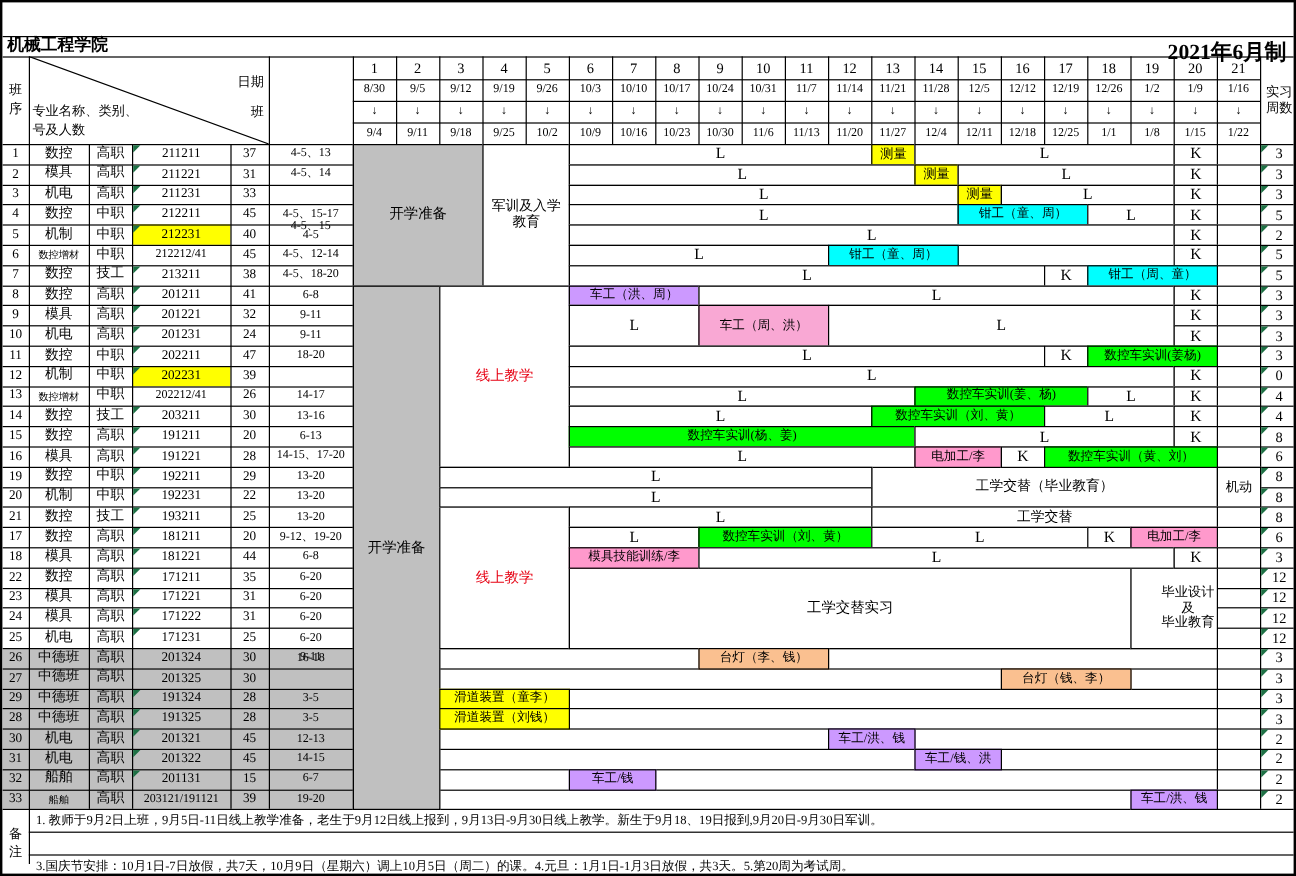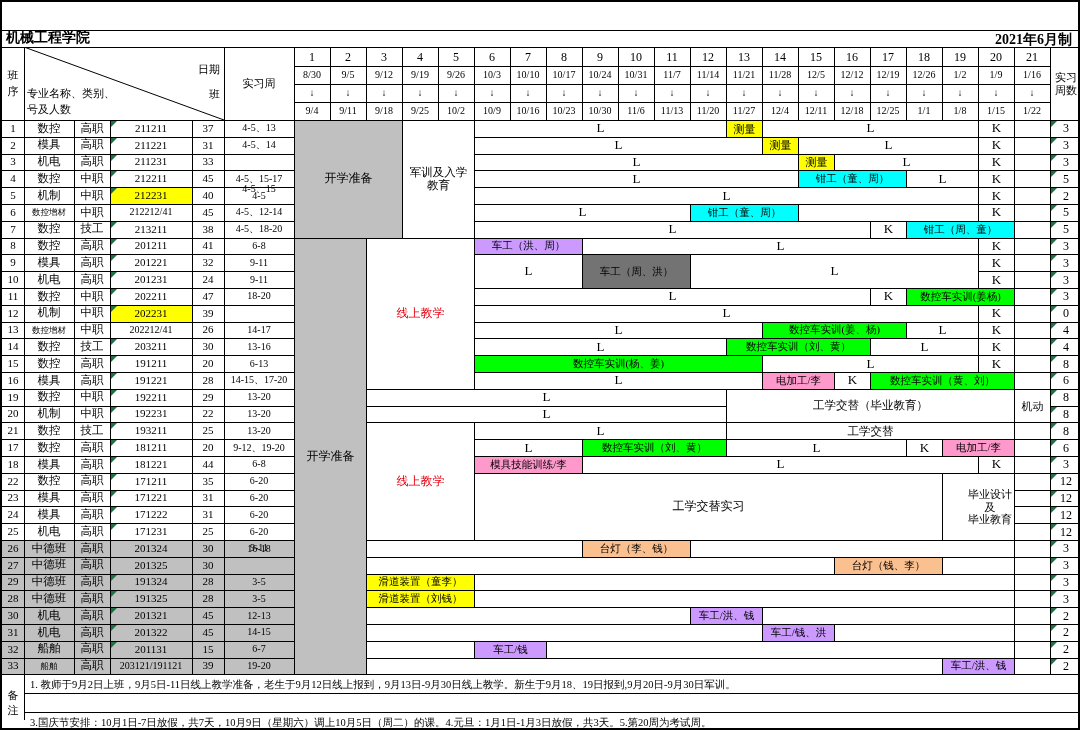--- a/index.html
+++ b/index.html
@@ -12,21 +12,21 @@
   .block{position:absolute;box-sizing:border-box;border:1px solid #000;display:flex;align-items:center;
          justify-content:center;text-align:center;white-space:pre-line;line-height:1.15;z-index:2;
          font-family:"Liberation Serif","DejaVu Serif",serif;}
   .lk{font-size:13px;}
   .tri{position:absolute;width:0;height:0;border-top:6px solid #1e7145;border-right:6px solid transparent;z-index:4;}
   .shade{position:absolute;background:#c0c0c0;z-index:0;}
   .hl{position:absolute;background:#ffff00;z-index:0;}
   #title{position:absolute;left:0;top:1px;width:100%;height:26px;text-align:center;
          font-size:19px;font-weight:bold;line-height:26px;letter-spacing:0.5px;z-index:3;}
   #faculty{position:absolute;left:4px;top:27px;font-size:14px;font-weight:bold;z-index:3;}
-  #issued{position:absolute;right:6px;top:29px;font-size:14px;font-weight:bold;z-index:3;}
+  #issued{position:absolute;right:6px;top:29px;font-size:18px;font-weight:bold;z-index:3;}
   .hdr{font-size:11px;}
   .wknum{font-size:12px;}
   .wkdate{font-size:10px;}
   .vtext{display:flex;flex-direction:column;align-items:center;justify-content:center;gap:5px;}
   .notes-line{position:absolute;left:28px;font-size:10.5px;line-height:1;z-index:3;white-space:nowrap;}
   svg{position:absolute;z-index:2;}
 </style>
 </head>
 <body>
 
@@ -40,21 +40,20 @@
   </div>
 
   <svg width="200" height="73" style="left:22px;top:45px;">
     <line x1="0" y1="0" x2="200" y2="73" stroke="#000" stroke-width="1"></line>
   </svg>
   <div class="cell hdr" style="left:160px;top:60px;width:58px;height:14px;justify-content:flex-end;">日期</div>
   <div class="cell hdr" style="left:160px;top:85px;width:58px;height:14px;justify-content:flex-end;">班</div>
   <div class="cell hdr" style="left:25px;top:84px;width:120px;height:14px;justify-content:flex-start;">专业名称、类别、</div>
   <div class="cell hdr" style="left:25px;top:100px;width:120px;height:14px;justify-content:flex-start;">号及人数</div>
 
-  <div class="cell hdr" style="left:222px;top:45px;width:70px;height:73px;">实习周</div>
 
   <div class="cell vtext hdr" style="left:1048px;top:45px;width:32px;height:73px;gap:2px;">
     <span>实习</span>
     <span>周数</span>
   </div>
 
   <div id="dyn">
       <div class="hline" style="left: 0px; top: 28px; width: 1080px; height: 1px;"></div>
       <div class="hline" style="left: 0px; top: 45px; width: 1080px; height: 1px;"></div>
       <div class="hline" style="left: 0px; top: 118px; width: 1080px; height: 1px;"></div>
@@ -542,21 +541,21 @@
       <div class="block lk" style="left: 472px; top: 202px; width: 217px; height: 17.8px; background: rgb(255, 255, 255);">L</div>
       <div class="block" style="left: 688px; top: 202px; width: 109px; height: 17.8px; background: rgb(0, 255, 255); font-size: 10.5px;">钳工（童、周）</div>
       <div class="block lk" style="left: 976px; top: 202px; width: 37px; height: 17.8px; background: rgb(255, 255, 255);">K</div>
       <div class="block lk" style="left: 472px; top: 218.8px; width: 397px; height: 17.8px; background: rgb(255, 255, 255);">L</div>
       <div class="block lk" style="left: 868px; top: 218.8px; width: 37px; height: 17.8px; background: rgb(255, 255, 255);">K</div>
       <div class="block" style="left: 904px; top: 218.8px; width: 109px; height: 17.8px; background: rgb(0, 255, 255); font-size: 10.5px;">钳工（周、童）</div>
       <div class="block" style="left: 472px; top: 235.6px; width: 109px; height: 17.8px; background: rgb(204, 153, 255); font-size: 10.5px;">车工（洪、周）</div>
       <div class="block lk" style="left: 580px; top: 235.6px; width: 397px; height: 17.8px; background: rgb(255, 255, 255);">L</div>
       <div class="block lk" style="left: 976px; top: 235.6px; width: 37px; height: 17.8px; background: rgb(255, 255, 255);">K</div>
       <div class="block lk" style="left: 472px; top: 252.4px; width: 109px; height: 34.6px; background: rgb(255, 255, 255);">L</div>
-      <div class="block" style="left: 580px; top: 252.4px; width: 109px; height: 34.6px; background: #737373; font-size: 10.5px;">车工（周、洪）</div>
+      <div class="block" style="left: 580px; top: 252.4px; width: 109px; height: 34.6px; background: #f9a8d4; font-size: 10.5px;">车工（周、洪）</div>
       <div class="block lk" style="left: 688px; top: 252.4px; width: 289px; height: 34.6px; background: rgb(255, 255, 255);">L</div>
       <div class="block lk" style="left: 976px; top: 252.4px; width: 37px; height: 17.8px; background: rgb(255, 255, 255);">K</div>
       <div class="block lk" style="left: 976px; top: 269.2px; width: 37px; height: 17.8px; background: rgb(255, 255, 255);">K</div>
       <div class="block lk" style="left: 472px; top: 286px; width: 397px; height: 17.8px; background: rgb(255, 255, 255);">L</div>
       <div class="block lk" style="left: 868px; top: 286px; width: 37px; height: 17.8px; background: rgb(255, 255, 255);">K</div>
       <div class="block" style="left: 904px; top: 286px; width: 109px; height: 17.8px; background: rgb(0, 255, 0); font-size: 10.5px;">数控车实训(姜杨)</div>
       <div class="block lk" style="left: 472px; top: 302.8px; width: 505px; height: 17.8px; background: rgb(255, 255, 255);">L</div>
       <div class="block lk" style="left: 976px; top: 302.8px; width: 37px; height: 17.8px; background: rgb(255, 255, 255);">K</div>
       <div class="block lk" style="left: 472px; top: 319.6px; width: 289px; height: 17.8px; background: rgb(255, 255, 255);">L</div>
       <div class="block" style="left: 760px; top: 319.6px; width: 145px; height: 17.8px; background: rgb(0, 255, 0); font-size: 10.5px;">数控车实训(姜、杨)</div>

